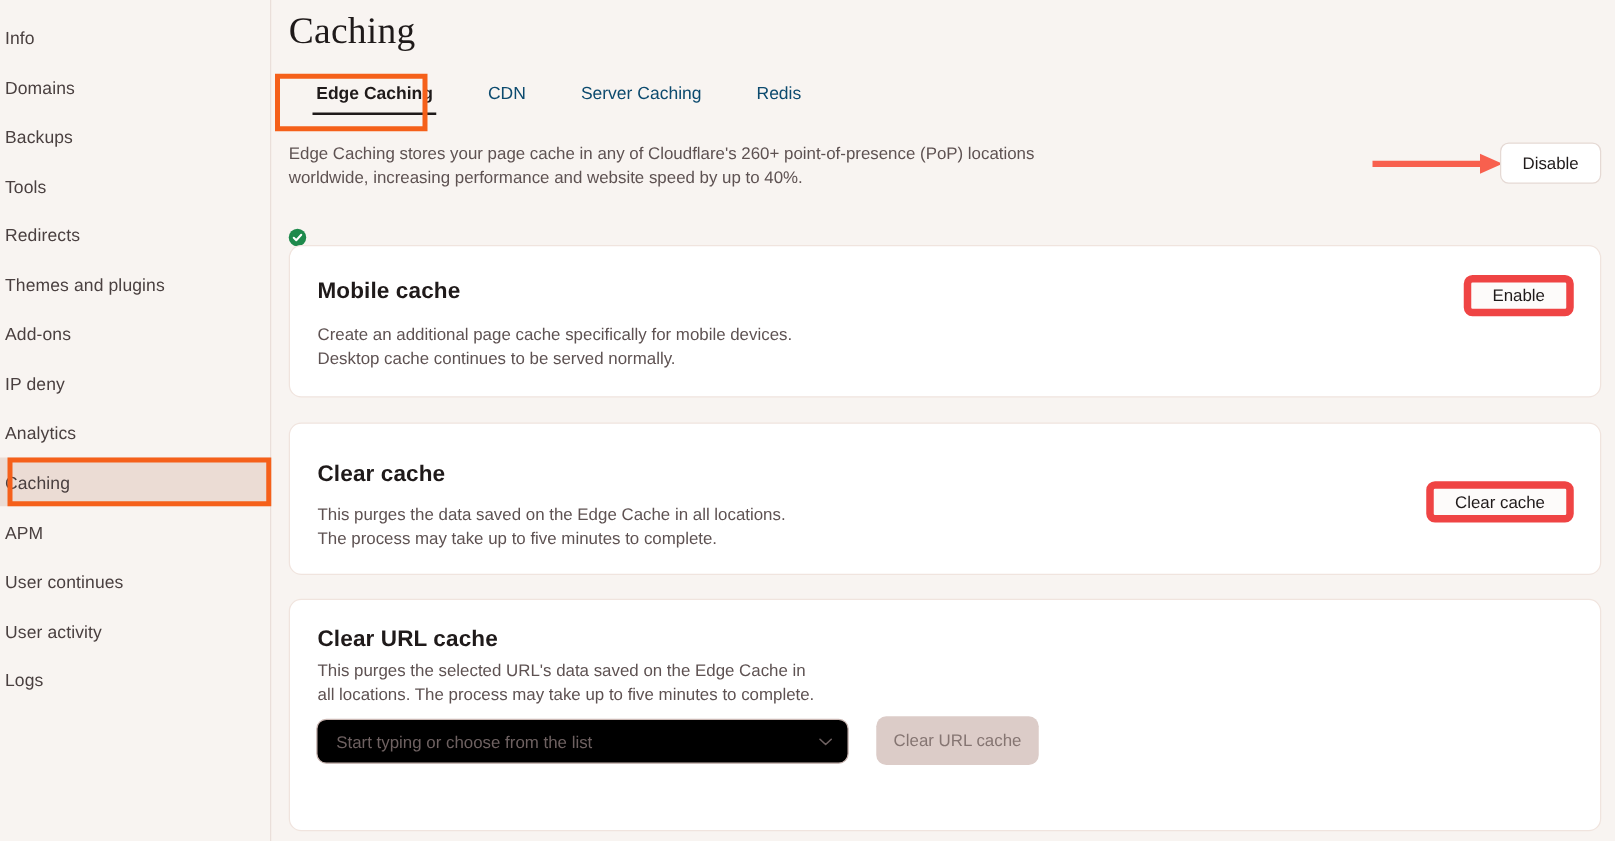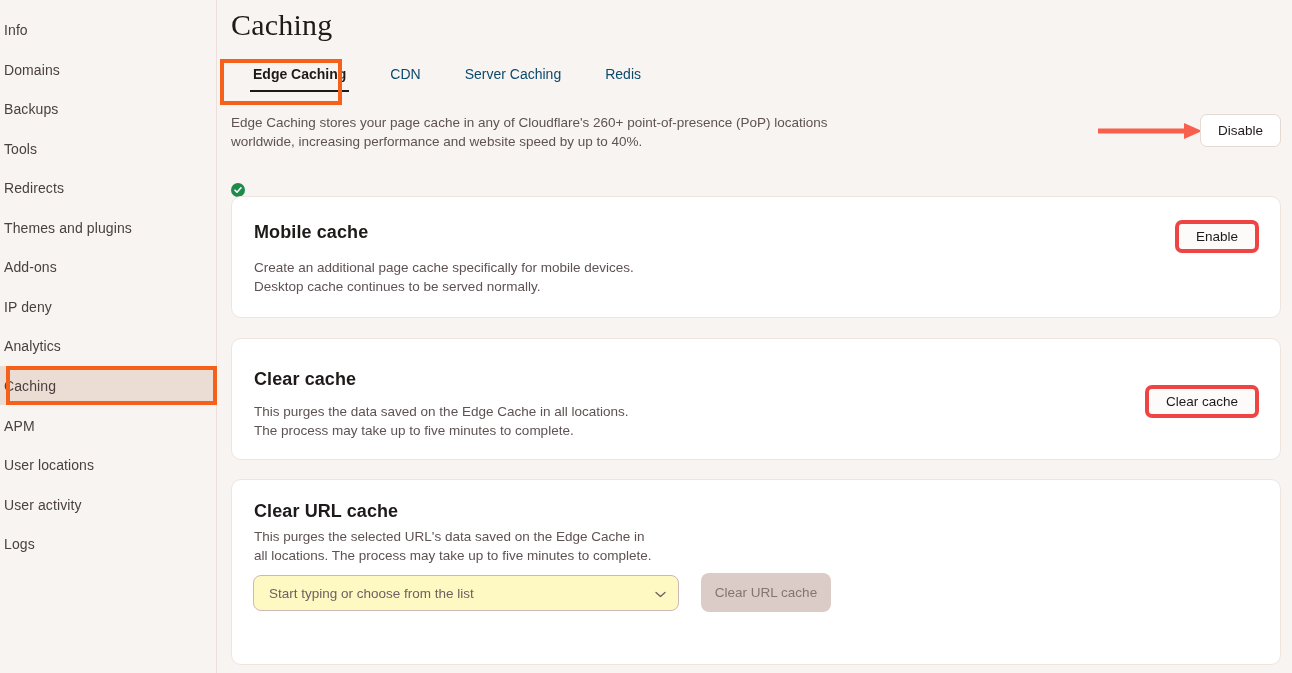--- a/index.html
+++ b/index.html
@@ -211,21 +211,21 @@
   }
 
   .card-btn {
     position: absolute;
     height: 33px;
     padding: 0 17px;
     display: flex;
     align-items: center;
     justify-content: flex-end;
     background: #FDFBFA;
-    border: 4px solid #ef4444;
+    border: 6px solid #ef4444;
     border-radius: 7px;
     font-size: 13.5px;
     color: #1F1A1A;
     cursor: pointer;
   }
 
   
   #card-mobile { top: 196px; height: 122px; }
   #card-mobile .card-title { top: 25px; }
   #card-mobile .card-desc  { top: 62px; }
@@ -241,21 +241,21 @@
   #card-url { top: 479px; height: 186px; }
   #card-url .card-title { top: 21px; }
   #card-url .card-desc  { top: 48px; }
 
   #url-select {
     position: absolute;
     left: 21px;
     top: 95px;
     width: 426px;
     height: 36px;
-    background: #fef9c3;
+    background: #000000;
     border: 1px solid #CBB8B4;
     border-radius: 8px;
     display: flex;
     align-items: center;
     padding: 0 12px 0 15px;
     cursor: pointer;
   }
 
   #url-select-placeholder {
     flex: 1;
@@ -336,21 +336,21 @@
   <div class="nav-item" style="top:326px">
       <span>Analytics</span>
     </div>
   <div class="nav-item active" style="top:366px">
       <span>Caching</span>
     </div>
   <div class="nav-item" style="top:406px">
       <span>APM</span>
     </div>
   <div class="nav-item" style="top:445px">
-      <span>User locations</span>
+      <span>User continues</span>
     </div>
   <div class="nav-item" style="top:485px">
       <span>User activity</span>
     </div>
   <div class="nav-item" style="top:524px">
       <span>Logs</span>
     </div>
 
   <div id="sidebar-annotation"></div>
 </div>

